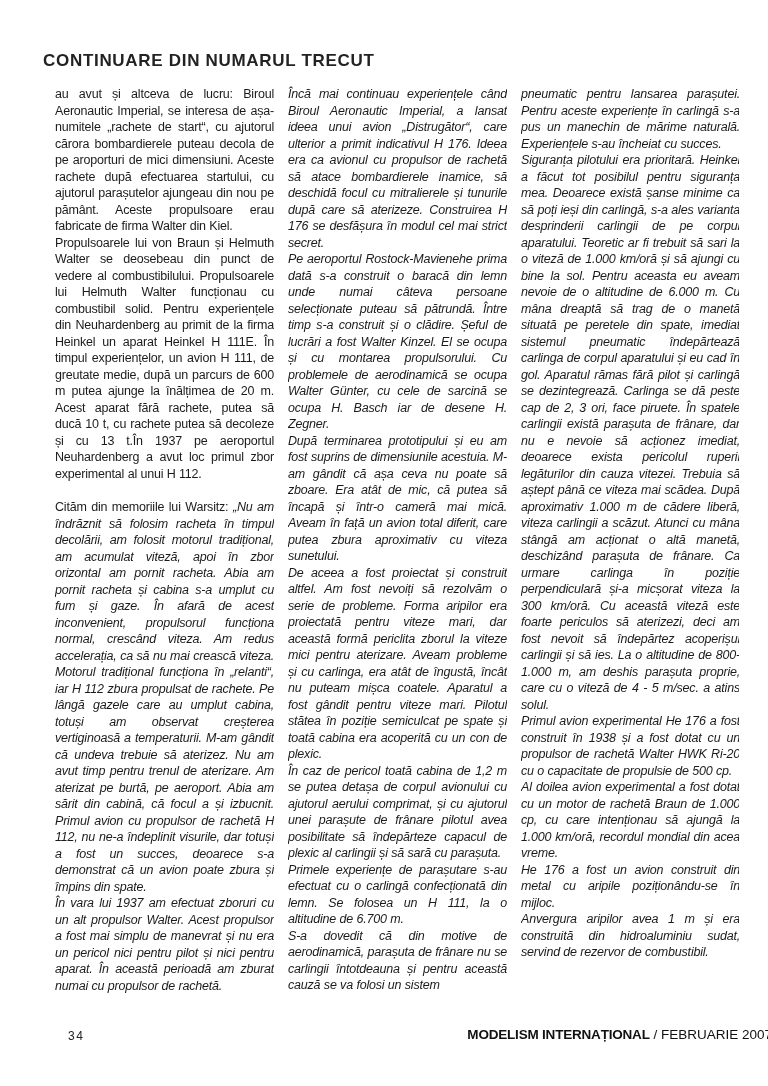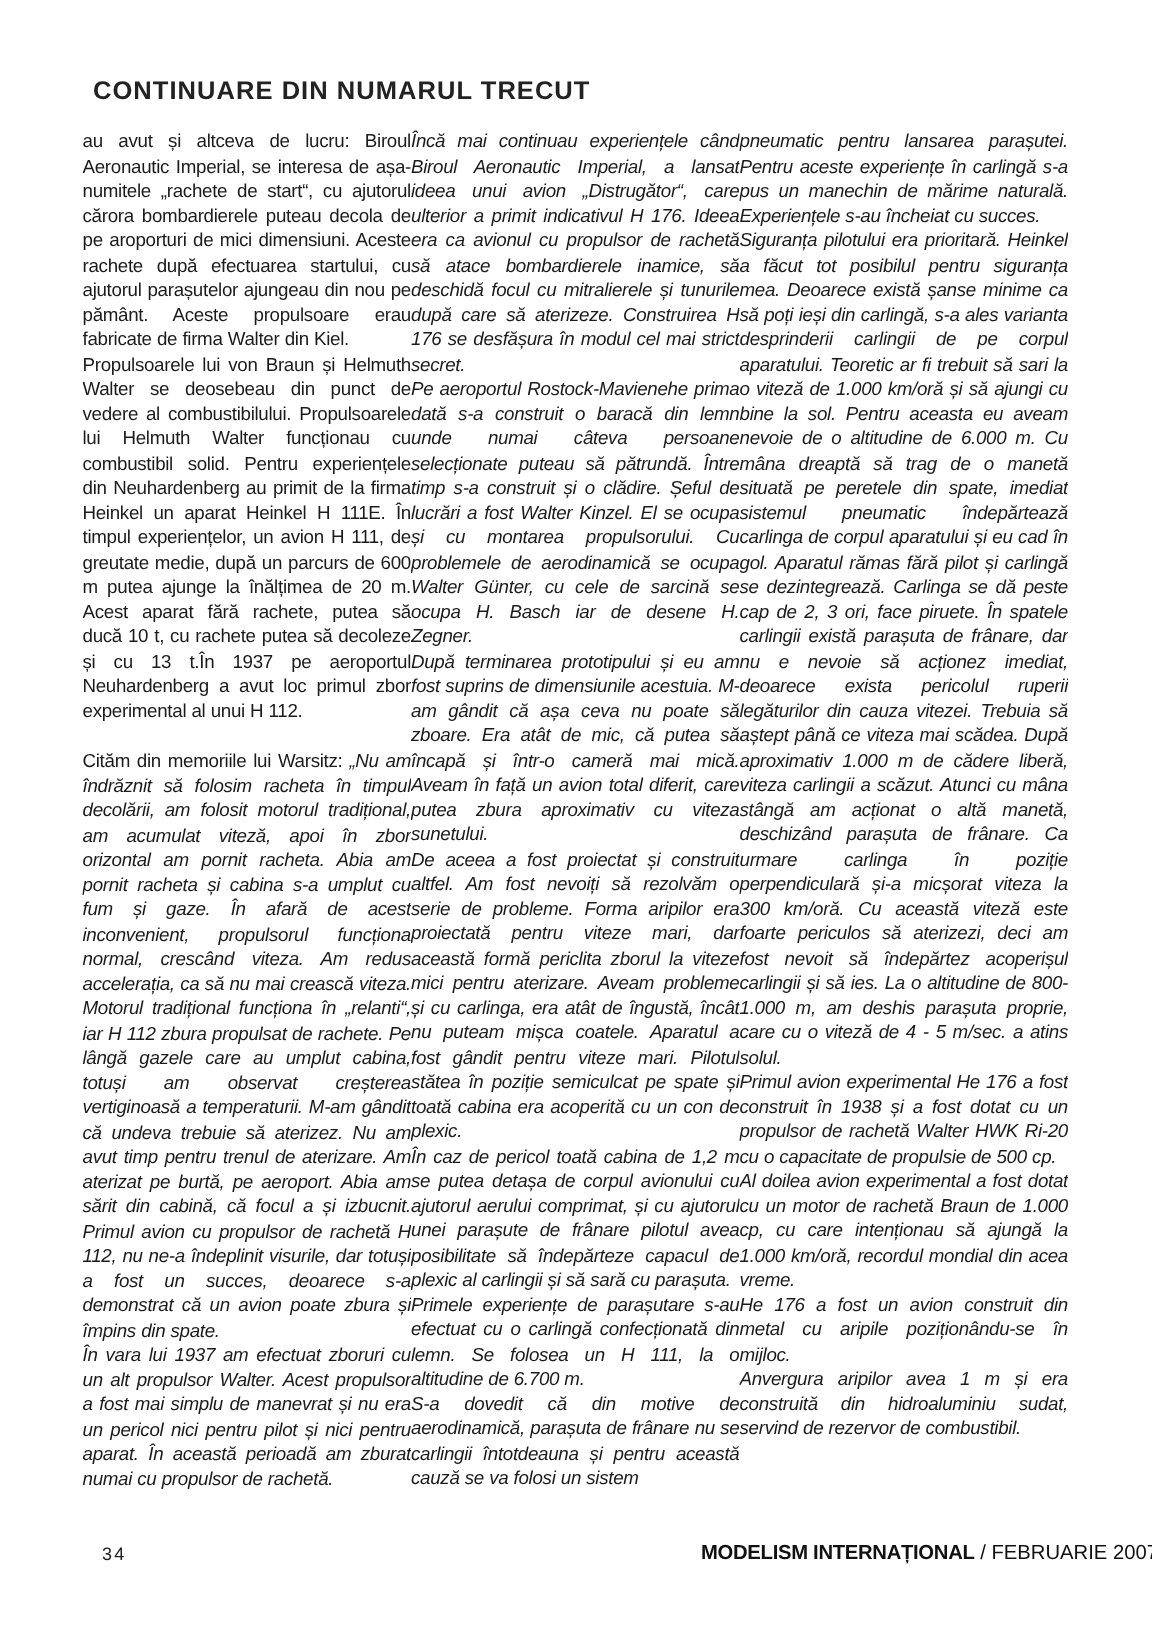--- a/index.html
+++ b/index.html
@@ -9,32 +9,33 @@
     width:768px; height:1086px;
     margin:0 auto;
     background:#ffffff;
     color:#1b1b1b;
     font-family:"Liberation Sans", sans-serif;
     overflow:hidden;
     box-sizing:border-box;
   }
   .header-title {
     position:absolute;
-    left:62px; top:51px;
+    left:43px; top:51px;
     font-size:17px;
     font-weight:bold;
     letter-spacing:0.7px;
     color:#222;
     white-space:nowrap;
   }
   .columns {
     position:absolute;
     left:55px; top:86px;
     width:684px; height:932px;
     display:flex;
+    gap:14px;
     overflow:hidden;
   }
   .col {
     width:219px;
     height:932px;
     overflow:hidden;
     flex:0 0 auto;
   }
   .col p {
     margin:0;

